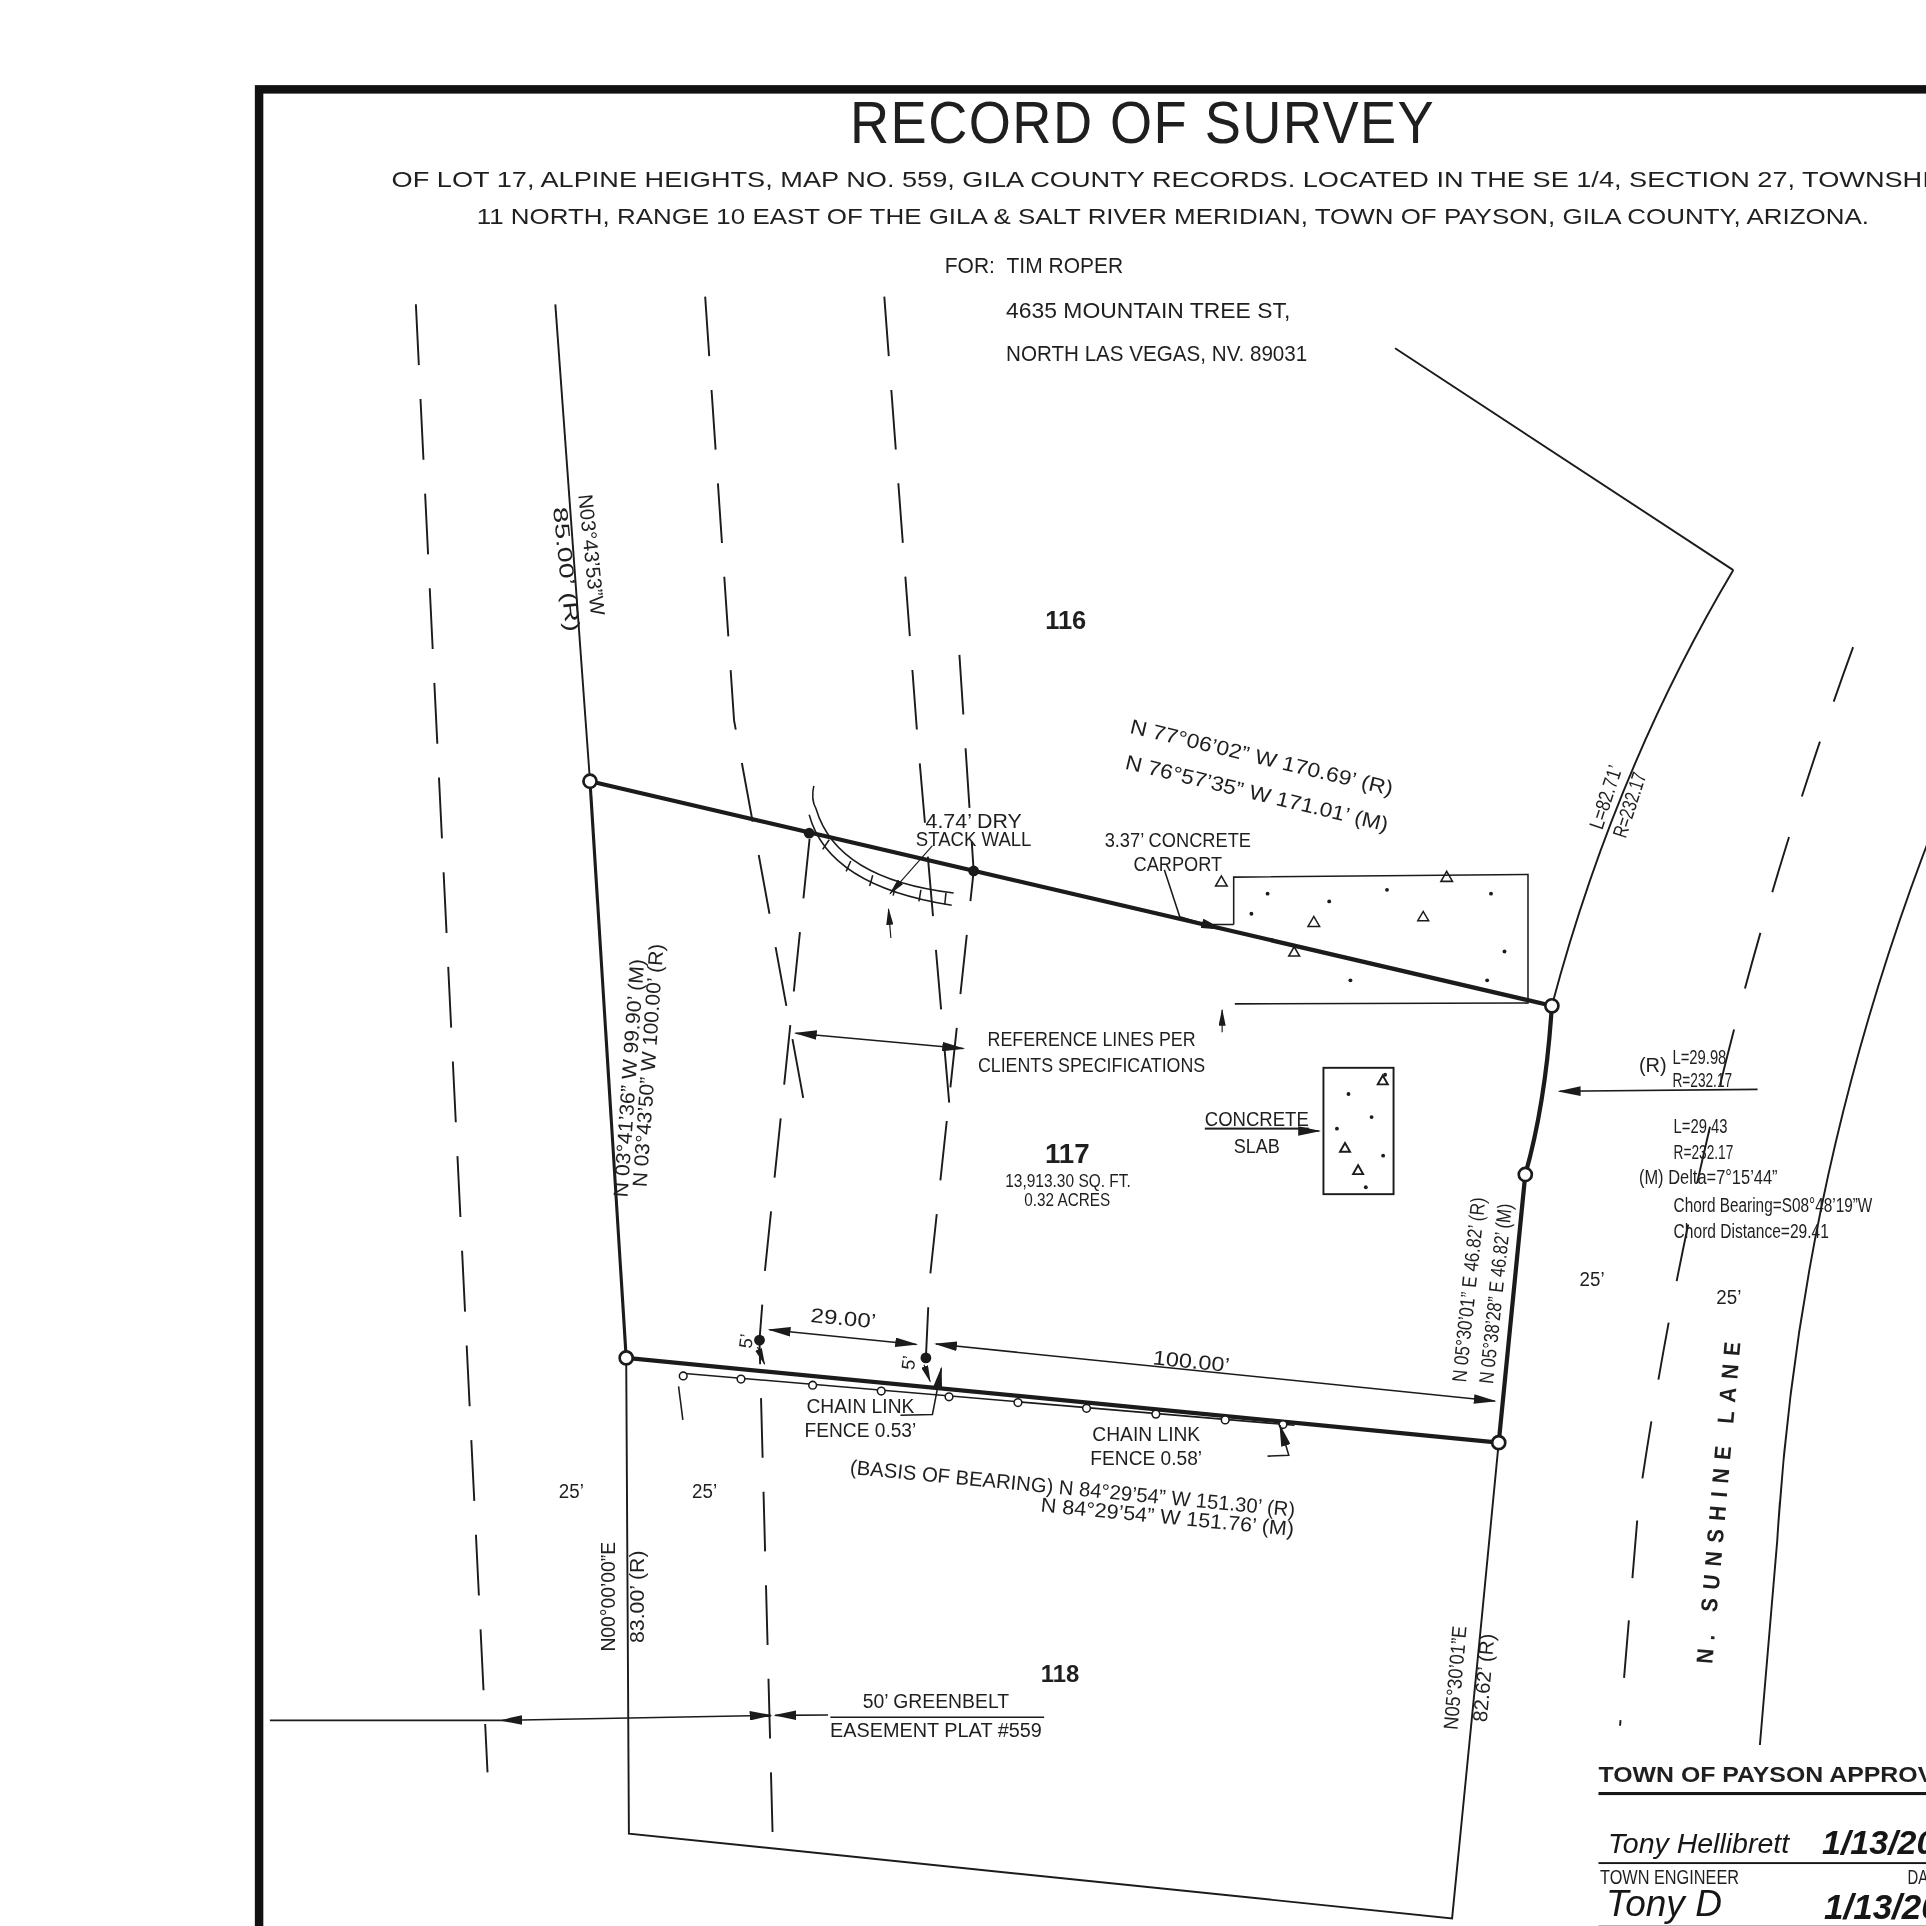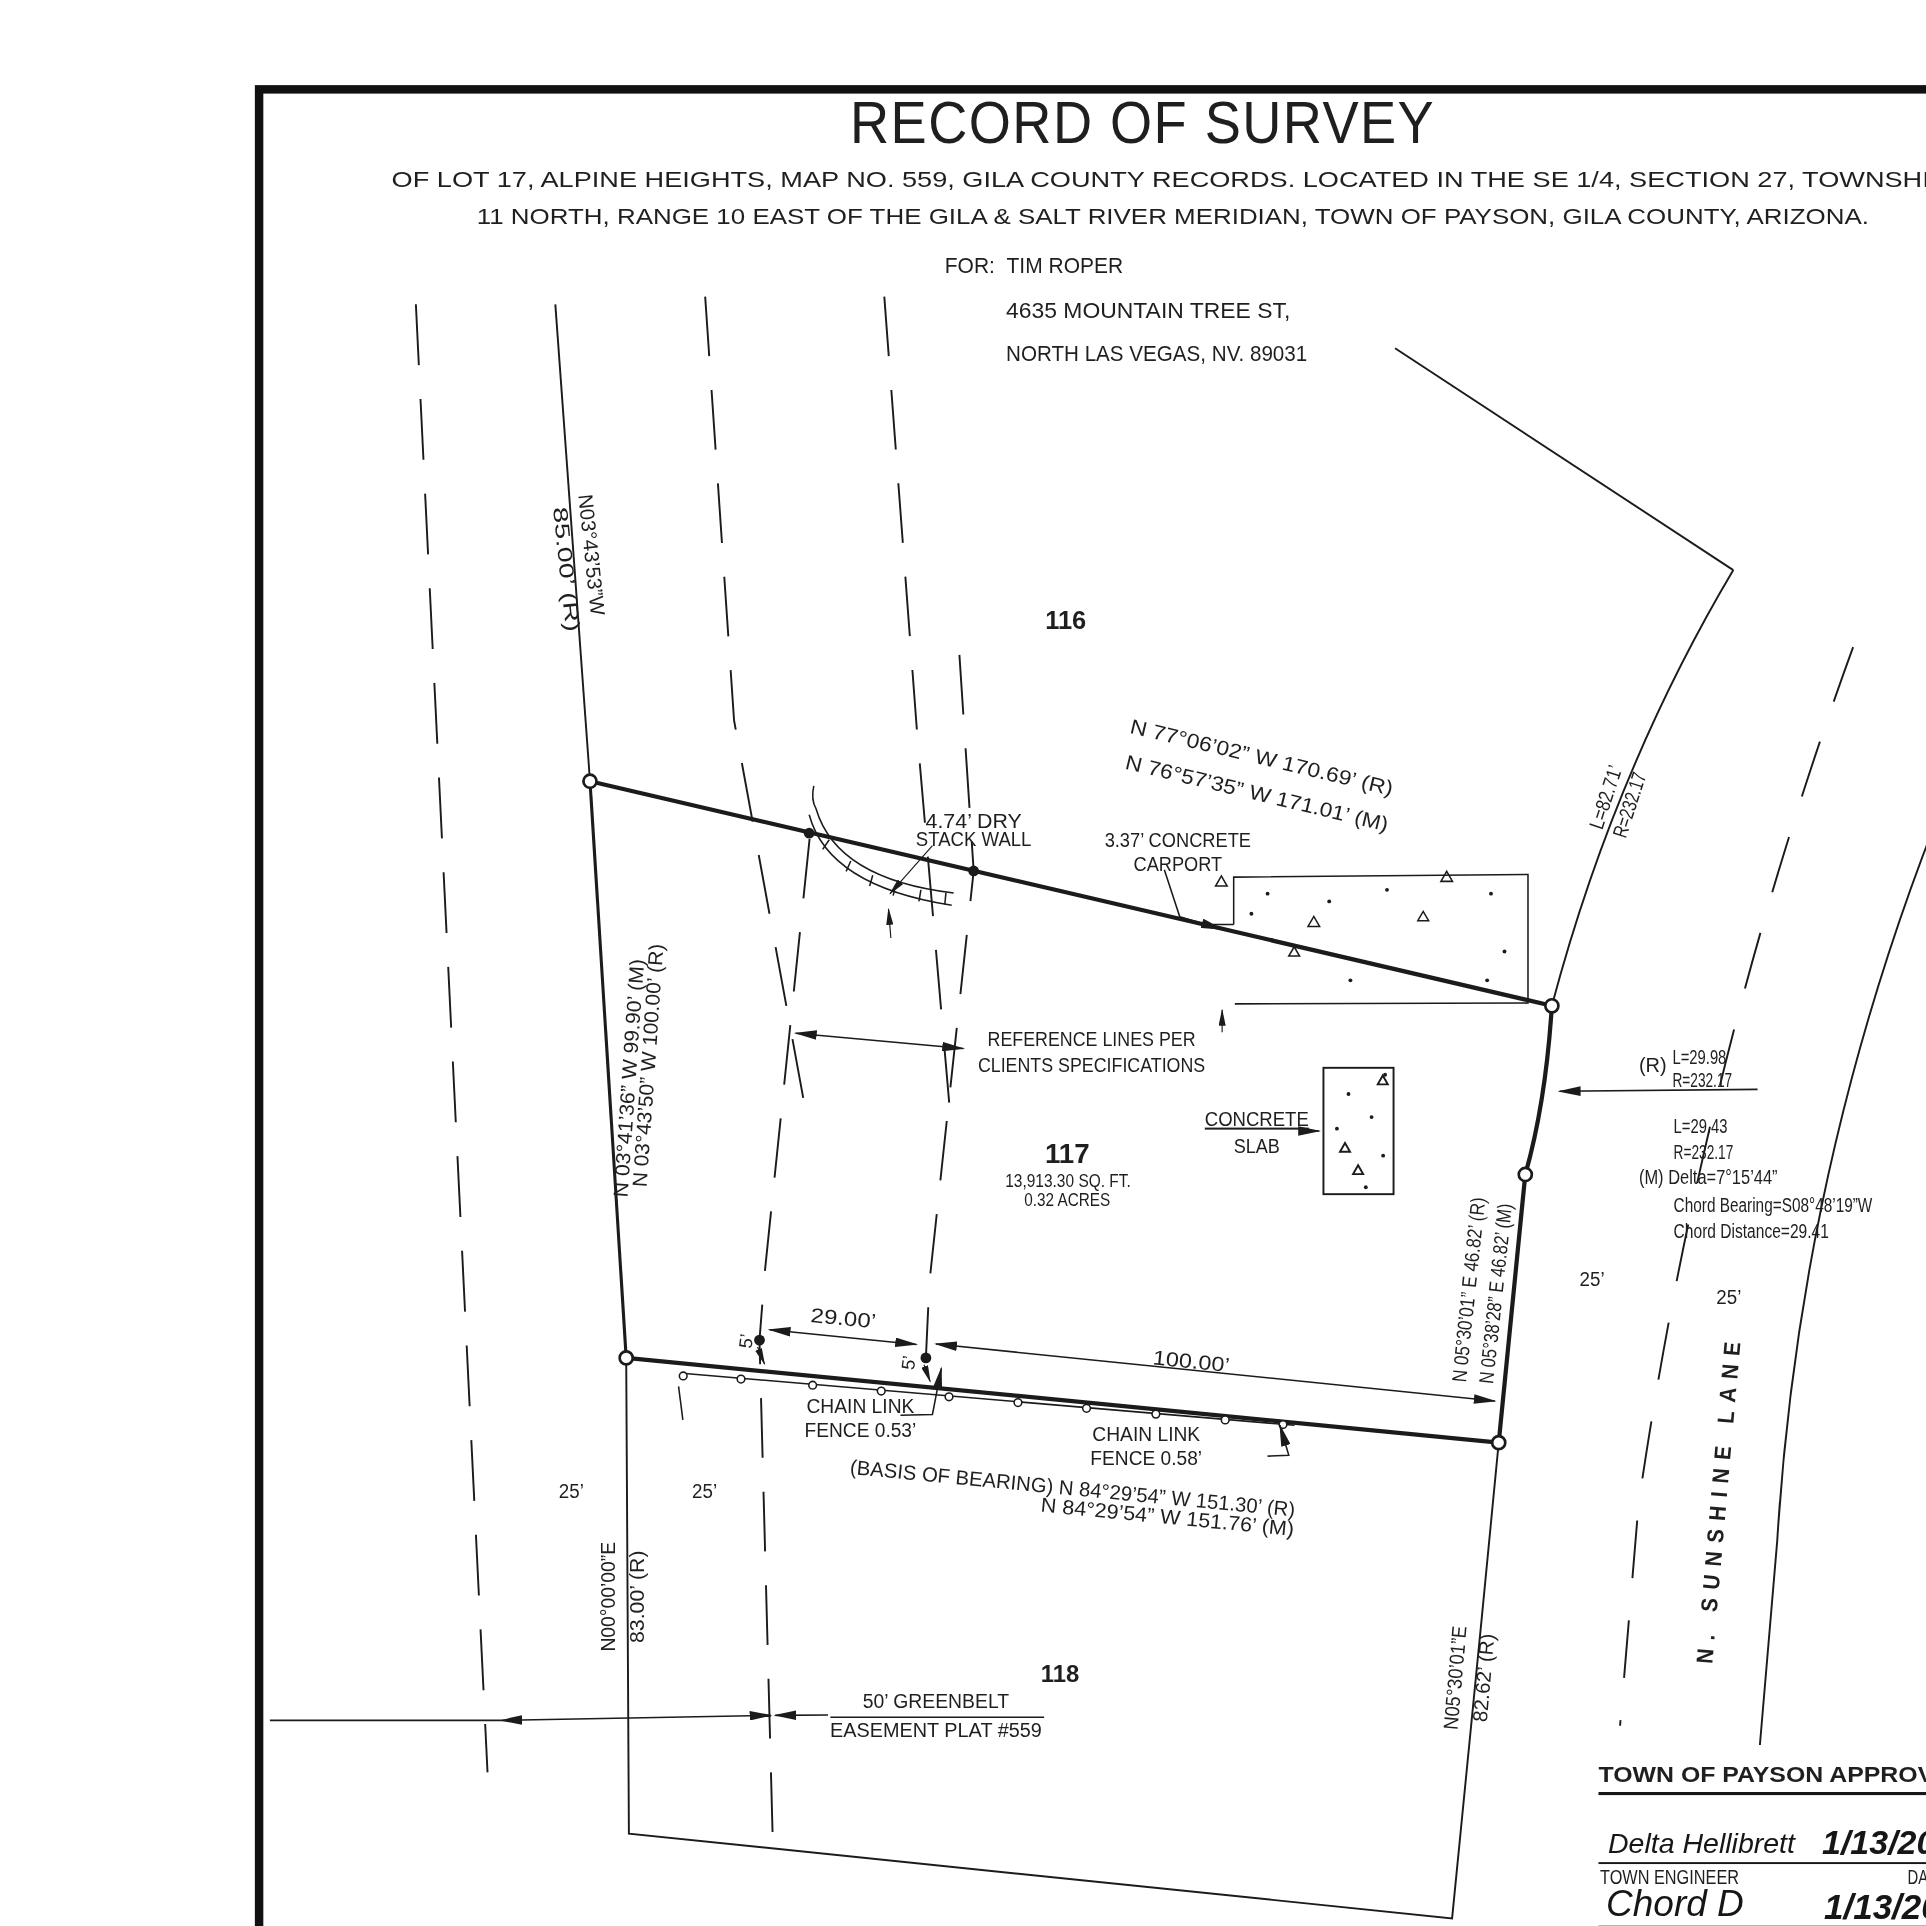--- a/index.html
+++ b/index.html
@@ -376,17 +376,17 @@
 <text x="4344" y="3008" font-size="53" textLength="155" lengthAdjust="spacingAndGlyphs">R=232.17</text>
 <text x="4254" y="3074" font-size="53" textLength="360" lengthAdjust="spacingAndGlyphs">(M) Delta=7°15’44”</text>
 <text x="4344" y="3146" font-size="53" textLength="516" lengthAdjust="spacingAndGlyphs">Chord Bearing=S08°48’19”W</text>
 <text x="4344" y="3213" font-size="53" textLength="403" lengthAdjust="spacingAndGlyphs">Chord Distance=29.41</text>
 <g transform="rotate(-85 4462 3890)">
         <text x="4462" y="3910" text-anchor="middle" font-size="60" font-weight="bold" letter-spacing="24" textLength="860" lengthAdjust="spacingAndGlyphs">N. SUNSHINE LANE</text>
       </g>
   </g>
 </svg>
 
-<div class="hw" style="left:1608px;top:1827px;font-size:28.5px;font-weight:normal;">Delta Hellibrett</div>
+<div class="hw" style="left:1608px;top:1827px;font-size:28.5px;font-weight:normal;">Tony Hellibrett</div>
 <div class="hw" style="left:1822px;top:1823px;font-size:34px;">1/13/2025</div>
-<div class="hw" style="left:1606px;top:1883px;font-size:37px;font-weight:normal;">Chord D</div>
+<div class="hw" style="left:1606px;top:1883px;font-size:37px;font-weight:normal;">Tony D</div>
 <div class="hw" style="left:1824px;top:1887px;font-size:35px;">1/13/2025</div>
 
 
 </body></html>

